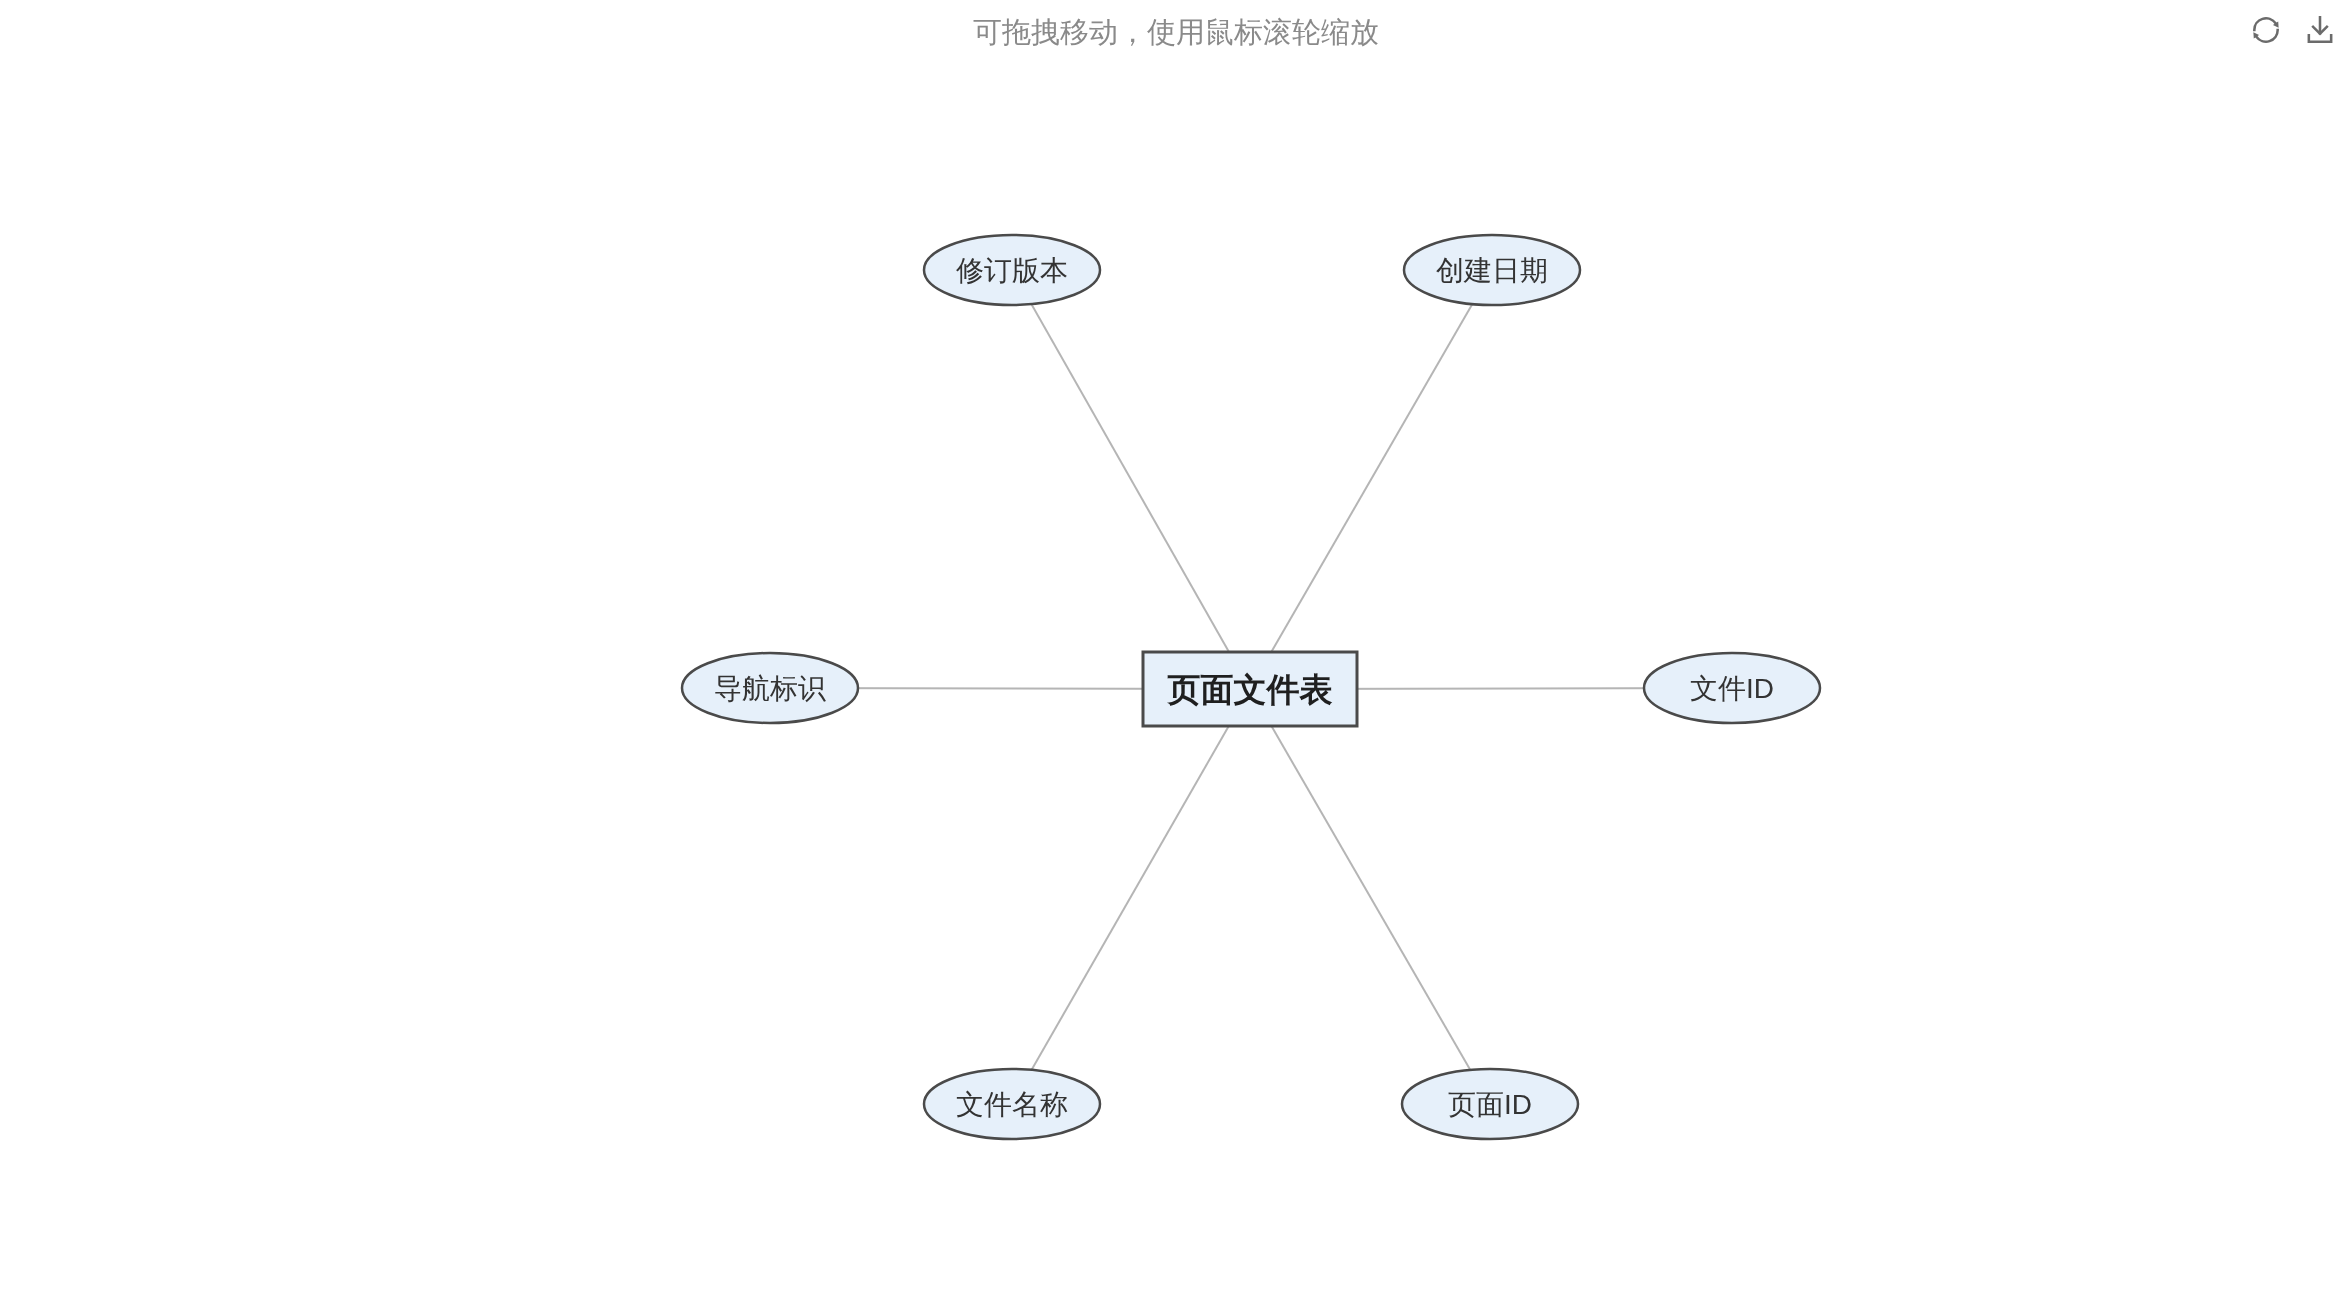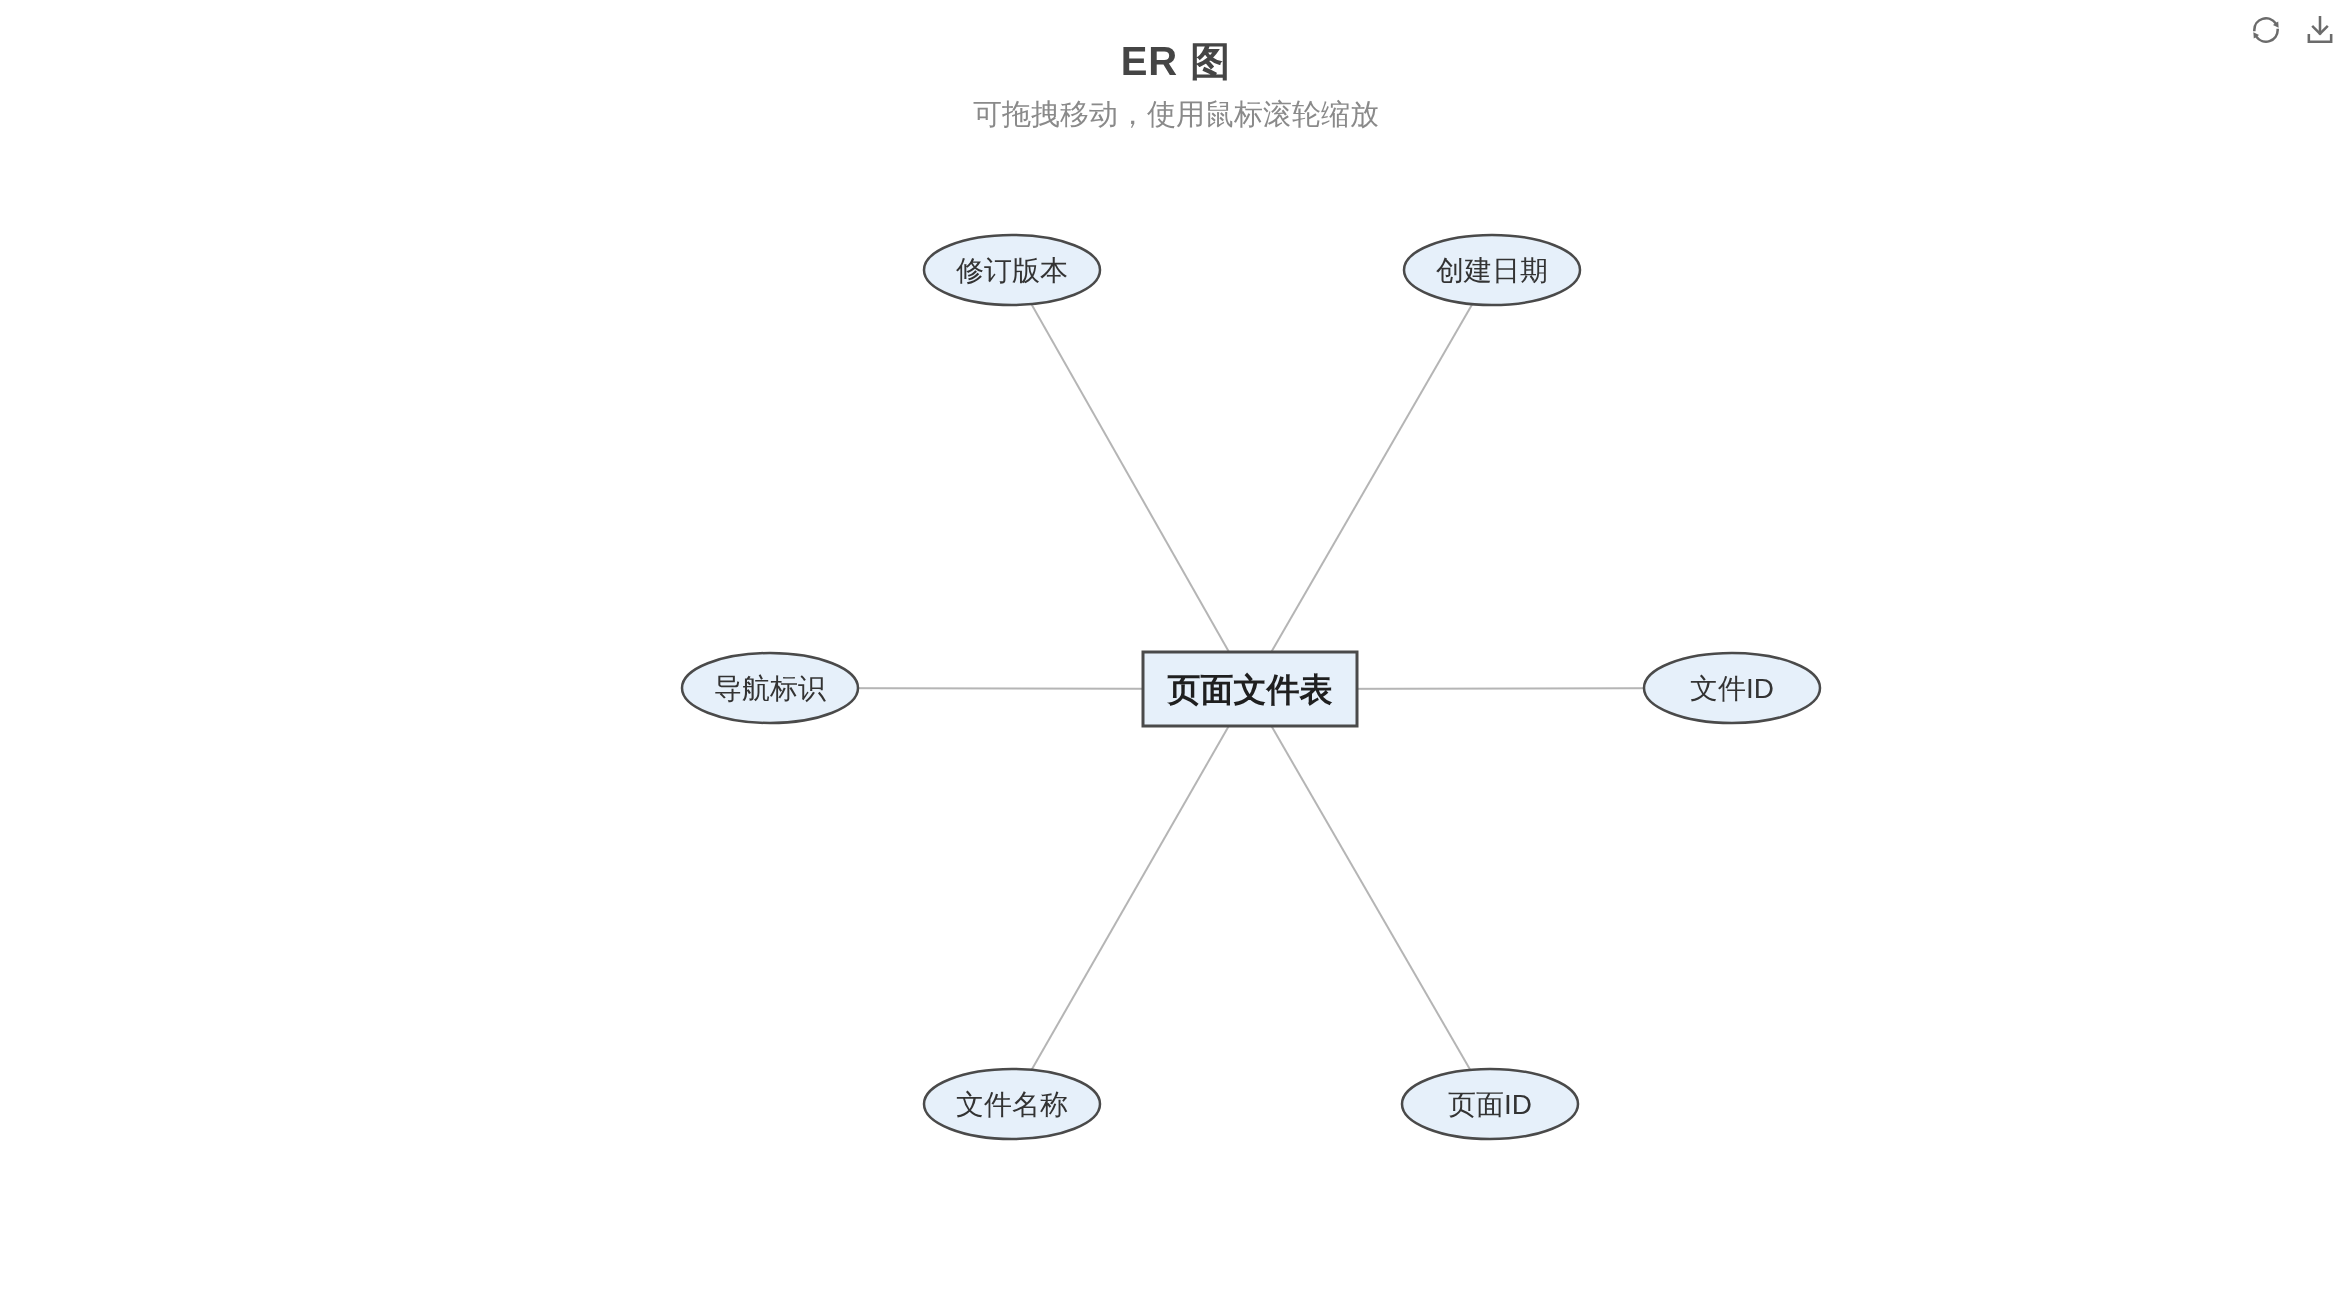--- a/index.html
+++ b/index.html
@@ -73,21 +73,20 @@
   }
   #diagram text {
     font-family: "Liberation Sans", "DejaVu Sans", sans-serif;
     user-select: none;
   }
 </style>
 </head>
 <body>
 
 <div class="header">
-  <div class="page-title">ER 图</div>
   <div class="page-subtitle">可拖拽移动，使用鼠标滚轮缩放</div>
 </div>
 
 <div class="toolbar" style="color: rgb(107, 107, 107);">
   <button class="icon-btn">
     <svg viewBox="0 0 32 32" fill="none" stroke="currentColor" stroke-width="2.4" stroke-linecap="square" stroke-linejoin="miter">
       <path d="M 5 16 A 11 11 0 0 1 25.0 9.7"></path>
       <polygon points="27.9,13.8 27.5,8.0 22.5,11.4" fill="currentColor" stroke="none"></polygon>
       <path d="M 27 16 A 11 11 0 0 1 7.0 22.3"></path>
       <polygon points="4.1,18.2 4.5,24.0 9.5,20.6" fill="currentColor" stroke="none"></polygon>

